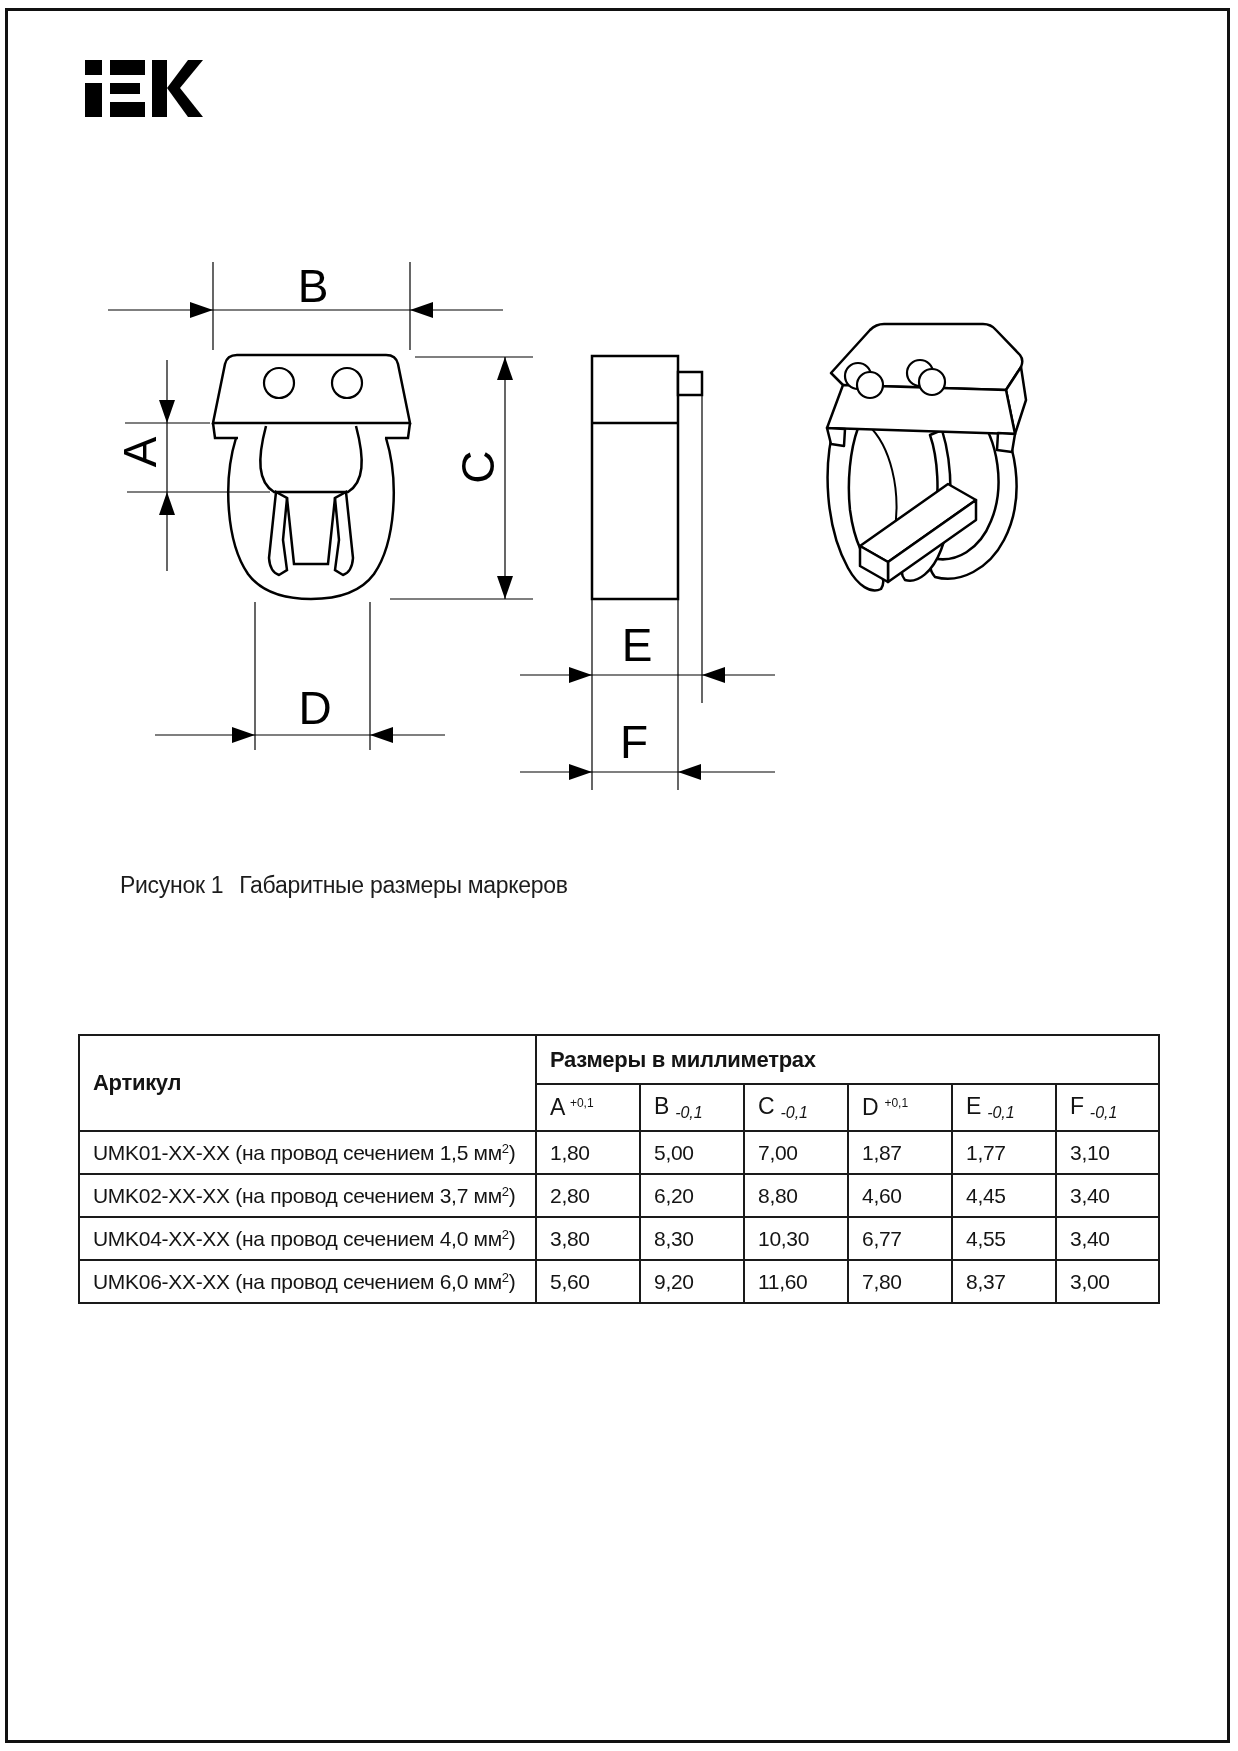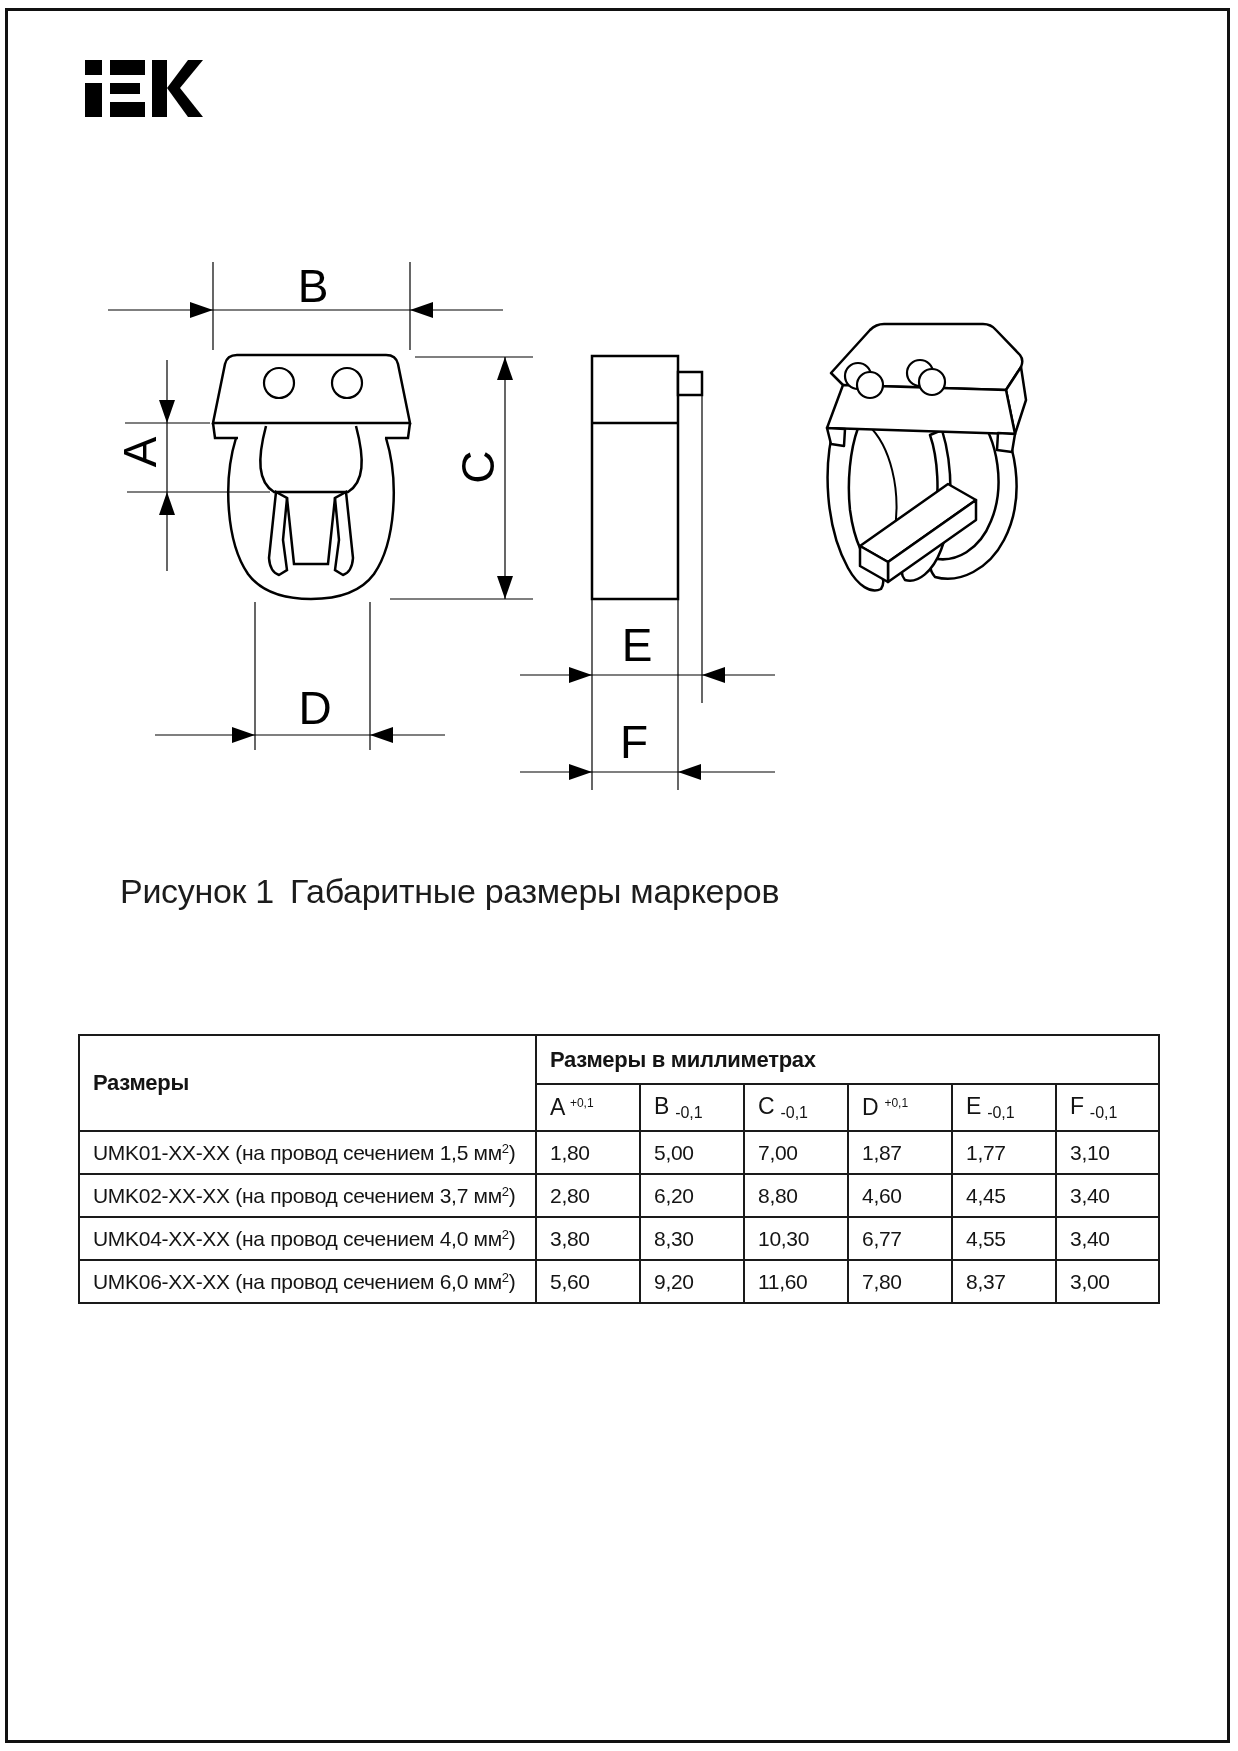--- a/index.html
+++ b/index.html
@@ -7,39 +7,39 @@
     width:1238px;height:1751px;position:relative;background:#ffffff;
     font-family:"Liberation Sans", sans-serif;color:#1a1a1a;overflow:hidden;
   }
   .page-frame{
     position:absolute;left:5px;top:8px;width:1225px;height:1735px;
     border:3px solid #111;box-sizing:border-box;pointer-events:none;
   }
   .logo{position:absolute;left:85px;top:60px;width:118px;height:57px;}
   .drawing{position:absolute;left:90px;top:230px;}
   .caption{
-    position:absolute;left:120px;top:872px;font-size:34px;letter-spacing:-0.3px;
+    position:absolute;left:120px;top:872px;font-size:23px;letter-spacing:-0.3px;
     color:#1c1c1c;white-space:nowrap;
   }
   .caption .cap-num{margin-right:16px;}
   .dim-table{
     position:absolute;left:78px;top:1034px;width:1080px;
     border-collapse:collapse;table-layout:fixed;
   }
   .dim-table td,.dim-table th{
     border:2px solid #1a1a1a;padding:0 0 0 13px;text-align:left;
     font-size:21px;letter-spacing:-0.3px;vertical-align:middle;color:#141414;
     overflow:hidden;white-space:nowrap;
   }
   .dim-table th{font-weight:bold;font-size:22px;}
   .dim-table .hrow1 th{height:47px;}
   .dim-table .hrow2 td{height:45px;font-size:23px;}
   .dim-table .drow td{height:41px;}
   .tol-sup{font-size:12px;vertical-align:8px;letter-spacing:0;}
-  .tol-sub{font-size:16px;vertical-align:-4px;letter-spacing:0;}
+  .tol-sub{font-size:16px;vertical-align:-4px;letter-spacing:0;font-style:italic;}
   .mm-sup{font-size:13px;vertical-align:7px;}
   svg text{font-family:"Liberation Sans", sans-serif;}
   .dimletter{font-size:46px;fill:#000;}
 </style>
 </head>
 <body>
 
 <div class="page-frame"></div>
 
 <svg class="logo" viewBox="0 0 118 57" aria-label="IEK">
@@ -153,21 +153,21 @@
     <col style="width:457px">
       <col style="width:104px">
       <col style="width:104px">
     <col style="width:104px">
       <col style="width:104px">
       <col style="width:104px">
       <col style="width:103px">
   </colgroup>
   <tbody>
       <tr class="hrow1">
-    <th rowspan="2">Размеры</th>
+    <th rowspan="2">Артикул</th>
     <th colspan="6">Размеры в миллиметрах</th>
   </tr>
   <tr class="hrow2">
     <td><span>A</span> <sup class="tol-sup">+0,1</sup></td>
     <td><span>B</span> <sub class="tol-sub">-0,1</sub></td>
     <td><span>C</span> <sub class="tol-sub">-0,1</sub></td>
     <td><span>D</span> <sup class="tol-sup">+0,1</sup></td>
     <td><span>E</span> <sub class="tol-sub">-0,1</sub></td>
     <td><span>F</span> <sub class="tol-sub">-0,1</sub></td>
   </tr>

